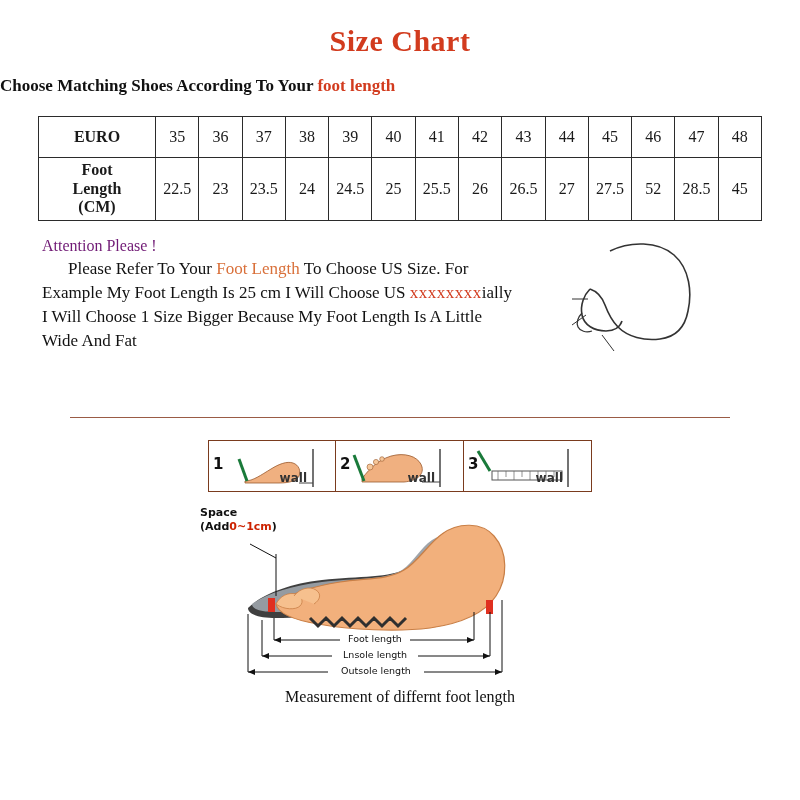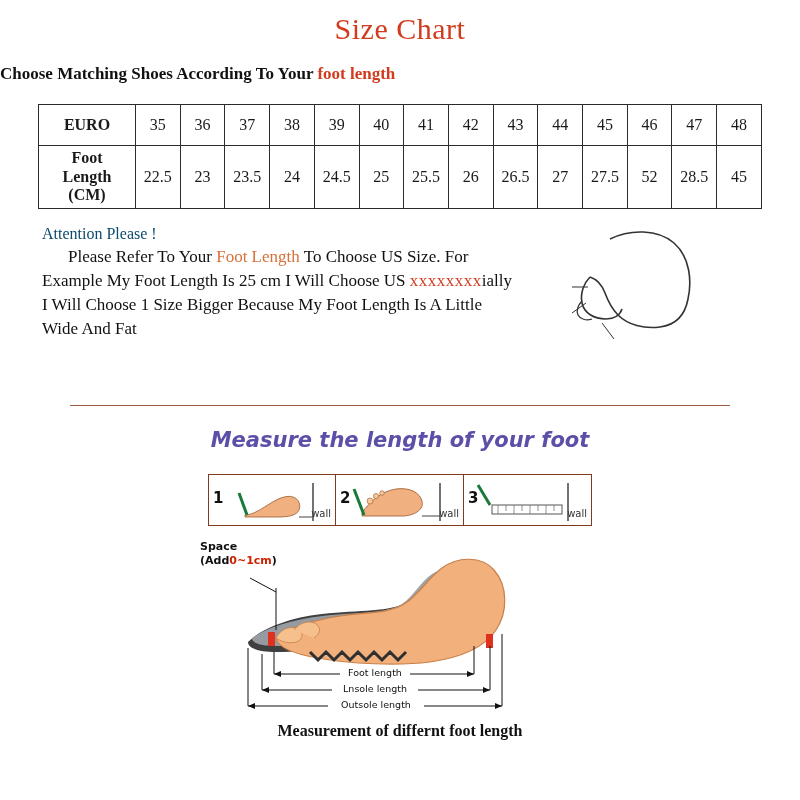--- a/index.html
+++ b/index.html
@@ -18,23 +18,23 @@
     position: relative;
     width: 800px;
     height: 800px;
     box-sizing: border-box;
   }
 
   
   .title {
     text-align: center;
     font-size: 30px;
-    font-weight: normal;
+    font-weight: bold;
     color: #d23b1e;
-    margin-top: 12px;
+    margin-top: 24px;
     letter-spacing: 0.5px;
   }
   .subtitle {
     font-size: 17px;
     font-weight: bold;
     margin-top: 18px;
     color: #111;
   }
   .subtitle .hl {
     color: #d23b1e;
@@ -54,40 +54,40 @@
     text-align: center;
     vertical-align: middle;
     font-size: 16px;
     height: 26px;
   }
   td.rowhead {
     width: 92px;
     font-weight: bold;
     font-size: 14.5px;
     line-height: 1.15;
-    padding: 3px 2px;
+    padding: 3px 12px;
   }
   tr.euro-row td {
     height: 34px;
   }
   tr.len-row td {
     height: 56px;
   }
   tr.euro-row td.rowhead {
     font-size: 16px;
   }
 
   
   .attention {
     position: relative;
     margin: 16px 38px 0 38px;
     height: 178px;
   }
   .att-title {
-    color: #0c4a6e;
+    color: #701a75;
     font-size: 16px;
     margin: 0 0 2px 4px;
   }
   .att-body {
     font-size: 17px;
     line-height: 1.42;
     width: 470px;
     margin-left: 4px;
     text-indent: 26px;
     color: #111;
@@ -157,25 +157,26 @@
     position: absolute;
     left: 4px;
     top: 14px;
     font-family: "DejaVu Sans", sans-serif;
     font-weight: bold;
     font-size: 15px;
     color: #111;
   }
   .step-wall {
     position: absolute;
-    right: 4px;
+    right: 28px;
     bottom: 6px;
     font-family: "DejaVu Sans", sans-serif;
-    font-size: 10px;
+    font-size: 12px;
     color: #333;
+    font-weight: bold;
   }
 
   
   .diagram {
     position: relative;
     width: 420px;
     height: 180px;
     margin: 8px auto 0 auto;
   }
   .space-label {
@@ -196,21 +197,21 @@
     position: absolute;
     font-family: "DejaVu Sans", sans-serif;
     font-size: 9.5px;
     color: #111;
     text-align: center;
   }
 
   .caption {
     text-align: center;
     font-size: 16px;
-    font-weight: bold;
+    font-weight: normal;
     margin-top: 8px;
     color: #111;
   }
 </style>
 </head>
 <body>
 
 <div class="page">
 
   <div class="title">Size Chart</div>
@@ -281,21 +282,20 @@
       <path d="M10,74 C6,78 4,84 6,88 C8,92 14,94 20,92" fill="none" stroke="#333" stroke-width="1.3"></path>
       <line x1="14" y1="76" x2="0" y2="86" stroke="#333" stroke-width="1"></line>
       <line x1="16" y1="60" x2="-12" y2="60" stroke="#333" stroke-width="1"></line>
       <line x1="30" y1="96" x2="42" y2="112" stroke="#333" stroke-width="1"></line>
     </svg>
 
   </div>
 
   <div class="divider"></div>
 
-  <div class="measure-head">Measure the length of your foot</div>
 
   <div class="steps">
     <div class="step">
       <div class="step-num">1</div>
       <svg viewBox="0 0 128 52" width="128" height="52" style="position:absolute;left:0;top:0">
         <path d="M36,40 C44,40 52,34 62,28 C70,23 78,20 84,22 C90,24 92,30 90,35 C88,40 80,42 70,42 L36,42 Z" fill="#f0b080" stroke="#9a5b2e" stroke-width="0.8"></path>
         <path d="M30,18 L38,40" stroke="#1a7a3a" stroke-width="3"></path>
         <line x1="104" y1="8" x2="104" y2="46" stroke="#444" stroke-width="1.5"></line>
         <line x1="90" y1="42" x2="104" y2="42" stroke="#444" stroke-width="1"></line>
       </svg>

